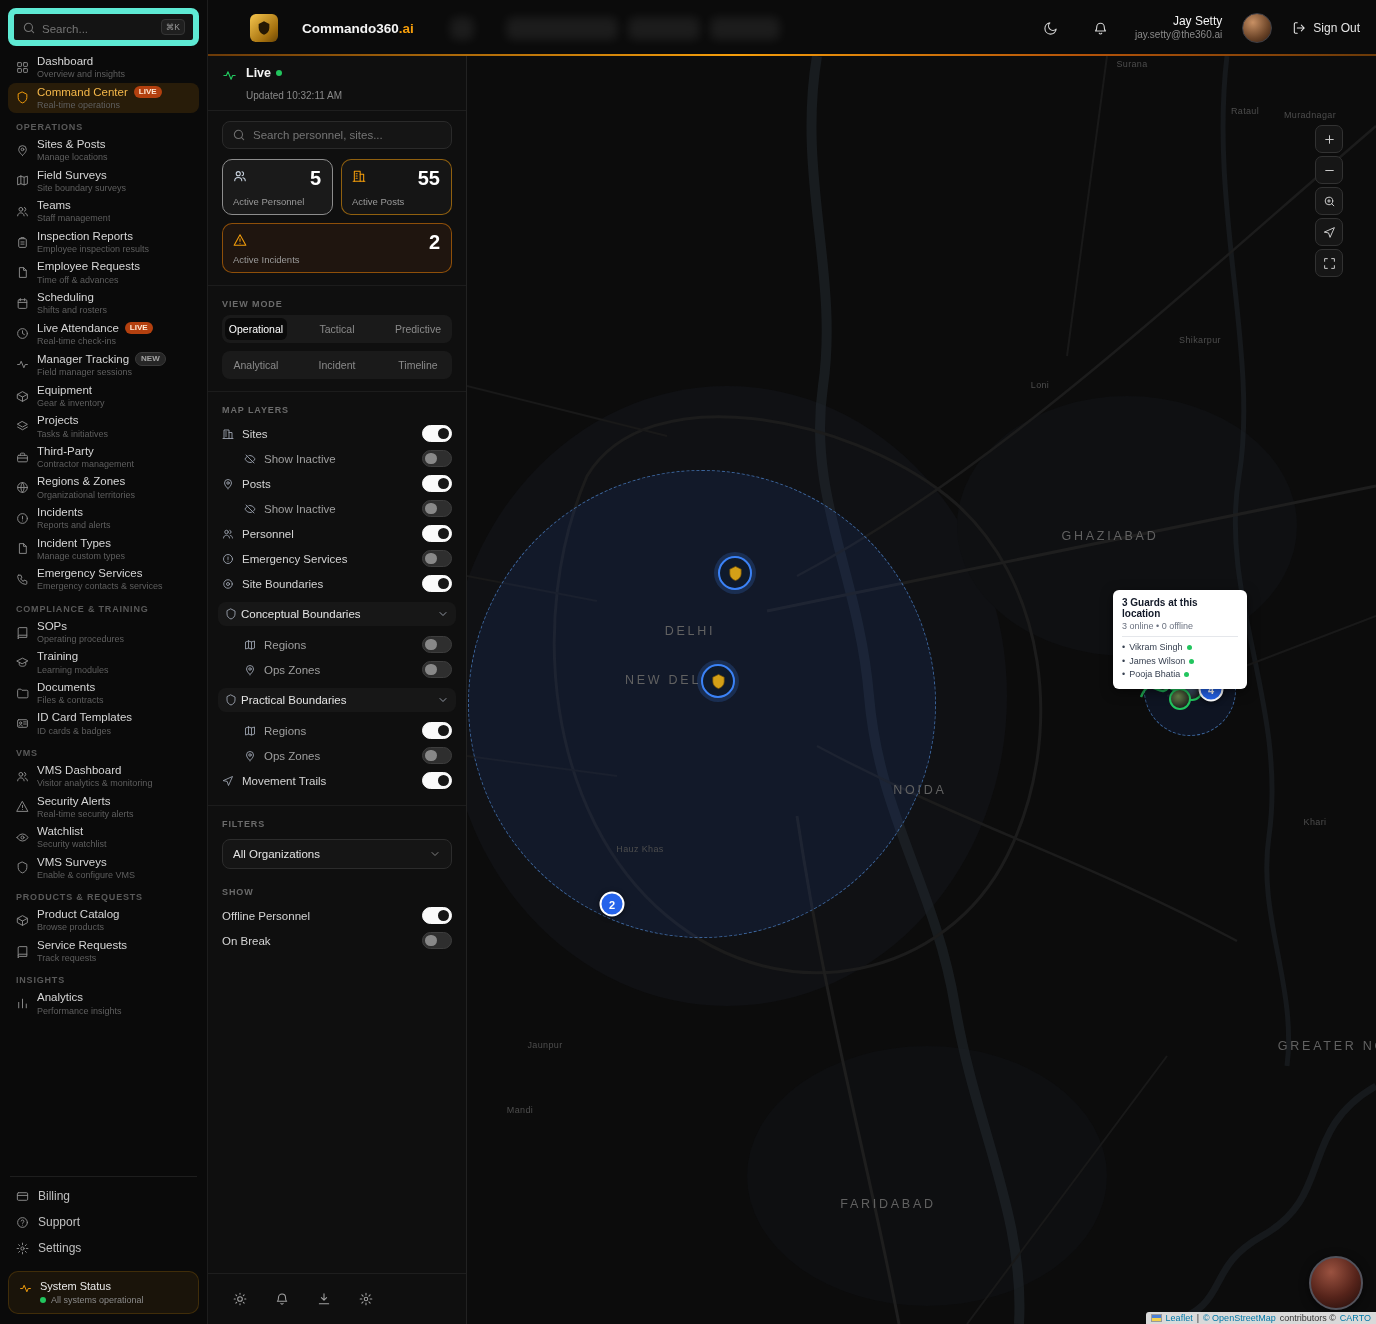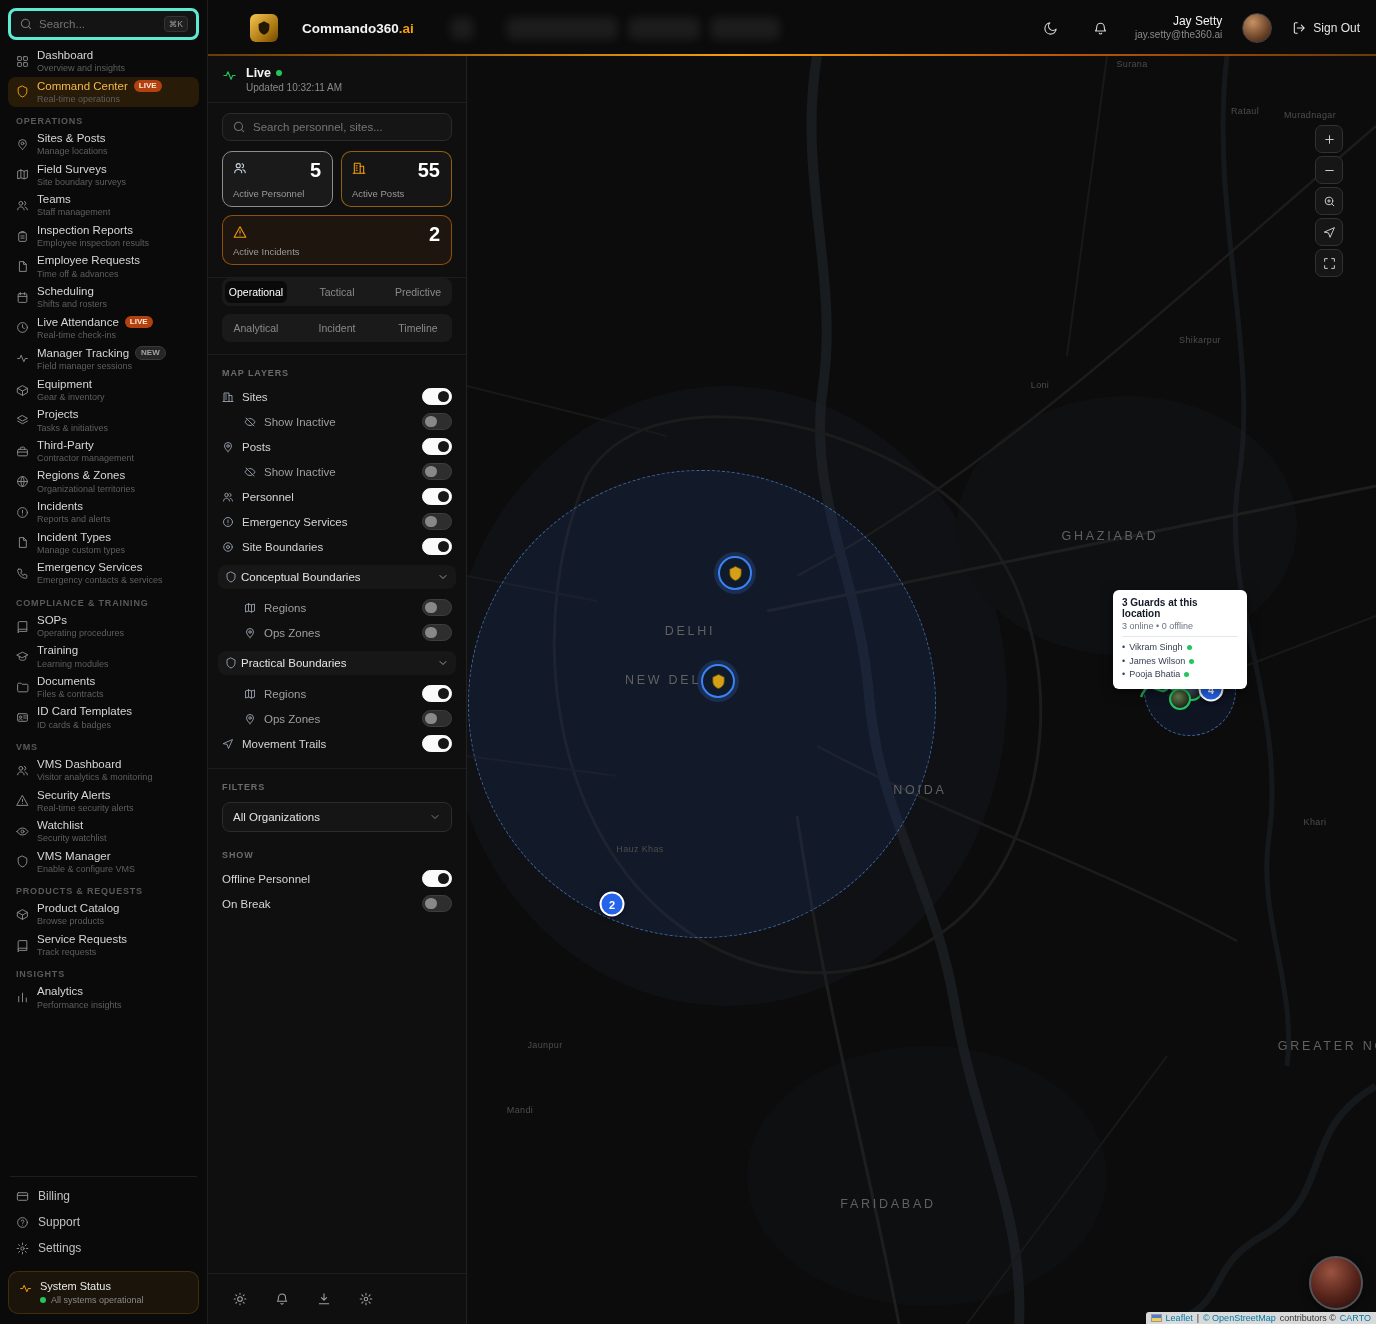--- a/index.html
+++ b/index.html
@@ -1,21 +1,21 @@
 <!DOCTYPE html>
 <html><head>
 <meta charset="utf-8">
 <style>
 *{box-sizing:border-box;margin:0;padding:0}
 html,body{width:1376px;height:1324px;overflow:hidden;background:#080808;font-family:"Liberation Sans",sans-serif;color:#e5e5e5}
 a{text-decoration:none;cursor:pointer}
 .icn{width:14px;height:14px;stroke:currentColor;fill:none;stroke-width:1.8;stroke-linecap:round;stroke-linejoin:round;flex-shrink:0}
 
 .sidebar{position:fixed;left:0;top:0;bottom:0;width:208px;background:#0a0a0a;border-right:1px solid #1d1d1d;display:flex;flex-direction:column;padding:8px 8px 10px;z-index:40}
-.sb-search{display:flex;align-items:center;gap:6px;background:#141414;border:3px solid #5eead4;border-radius:8px;padding:5px 8px;color:#737373;margin-bottom:6px}
+.sb-search{display:flex;align-items:flex-end;gap:6px;background:#141414;border:6px solid #5eead4;border-radius:8px;padding:5px 8px;color:#737373;margin-bottom:6px}
 .sb-search input{flex:1;min-width:0;background:transparent;border:0;outline:0;color:#a3a3a3;font-size:11.5px;font-family:inherit}
 .kbd{background:#1f1f1f;border:1px solid #343434;border-radius:4px;padding:0 4px;font-size:8.5px;color:#9a9a9a;line-height:14px}
 .sb-nav{flex:1;overflow:hidden}
 .sb-item{display:flex;align-items:center;gap:8px;padding:3px 8px;border-radius:8px;color:#a3a3a3;cursor:pointer;min-height:29px}
 .sb-item .icn{width:13px;height:13px;color:#8a8a8a}
 .sb-item.active{background:rgba(245,158,11,.13);}
 .sb-item.active .icn{color:#f59e0b}
 .sb-text{min-width:0}
 .sb-label{font-size:11.5px;color:#d6d6d6;display:flex;align-items:center;gap:6px;line-height:1.15;white-space:nowrap}
 .sb-item.active .sb-label span:first-child{color:#f5b84a}
@@ -49,21 +49,21 @@
 .user-name{font-size:12px;color:#f5f5f5}
 .user-email{font-size:10px;color:#8a8a8a}
 .avatar{width:30px;height:30px;border-radius:50%;background:radial-gradient(circle at 35% 30%,#c89064,#6b4428 60%,#2e1a0e);border:1px solid #3f3f46}
 .signout{display:flex;gap:7px;align-items:center;color:#e5e5e5;font-size:12px;cursor:pointer}
 
 .panel{position:fixed;left:208px;top:56px;bottom:0;width:259px;background:#0f0f0f;border-right:1px solid #222;display:flex;flex-direction:column;z-index:20}
 .panel-scroll{flex:1;overflow:hidden}
 .live-head{padding:10px 14px 9px;border-bottom:1px solid #1e1e1e;display:flex;gap:9px;align-items:flex-start}
 .live-head .icn{width:15px;height:15px;color:#22c55e;margin-top:2px}
 .live-title{font-size:12.5px;font-weight:bold;color:#f5f5f5;display:flex;align-items:center;gap:5px}
-.live-sub{font-size:10px;color:#8a8a8a;margin-top:2px}
+.live-sub{font-size:10px;color:#8a8a8a;margin-top:10px}
 .panel-search{margin:10px 14px 10px;display:flex;align-items:center;gap:7px;background:#151515;border:1px solid #2a2a2a;border-radius:8px;padding:6px 9px;color:#6f6f6f}
 .panel-search input{flex:1;min-width:0;background:transparent;border:0;outline:0;color:#b0b0b0;font-size:11.5px;font-family:inherit}
 .stats{display:grid;grid-template-columns:1fr 1fr;gap:8px;padding:0 14px}
 .stat-card{position:relative;height:56px;border-radius:10px;background:#151515;border:1px solid #2c2c2c;cursor:pointer}
 .stat-card.selected{border-color:#8d8d8d;background:#1a1a1a}
 .stat-card.amber{border-color:rgba(245,158,11,.55)}
 .stat-card.incident{grid-column:span 2;height:50px;border-color:rgba(217,119,6,.6);background:rgba(146,64,14,.12)}
 .stat-icn{position:absolute;top:9px;left:10px;width:14px;height:14px;color:#cbd5e1}
 .stat-icn.amber-i{color:#f59e0b}
 .stat-value{position:absolute;top:7px;right:11px;font-size:20px;font-weight:bold;color:#fff}
@@ -422,21 +422,21 @@
           </div>
     <div class="sb-sub">Security watchlist</div>
   </div>
 </div>
 <div class="sb-item ">
   <svg class="icn " viewBox="0 0 24 24">
           <path d="M12 2l8 4v6c0 5-3.5 8.5-8 10-4.5-1.5-8-5-8-10V6z"></path>
         </svg>
   <div class="sb-text">
     <div class="sb-label">
-            <span>VMS Manager</span>
+            <span>VMS Surveys</span>
           </div>
     <div class="sb-sub">Enable &amp; configure VMS</div>
   </div>
 </div>
       <div class="sb-sec-title">PRODUCTS &amp; REQUESTS</div>
 <div class="sb-item ">
   <svg class="icn " viewBox="0 0 24 24">
           <path d="M3 8l9-5 9 5v8l-9 5-9-5z"></path>
           <path d="M3 8l9 5 9-5M12 13v8"></path>
         </svg>
@@ -605,20 +605,21 @@
   <svg class="icn stat-icn amber-i" viewBox="0 0 24 24">
             <path d="M12 3L22 21H2z"></path>
             <path d="M12 10v4M12 17.5h.01"></path>
           </svg>
   <div class="stat-value">2</div>
   <div class="stat-label">Active Incidents</div>
 </div>
       </div>
 
     <div class="panel-divider"></div>
+    <div class="sec-label">VIEW MODE</div>
     <div>
         <div class="seg-row">
           <div class="seg active">Operational</div>
           <div class="seg ">Tactical</div>
           <div class="seg ">Predictive</div>
         </div>
         <div class="seg-row">
           <div class="seg ">Analytical</div>
           <div class="seg ">Incident</div>
           <div class="seg ">Timeline</div>

